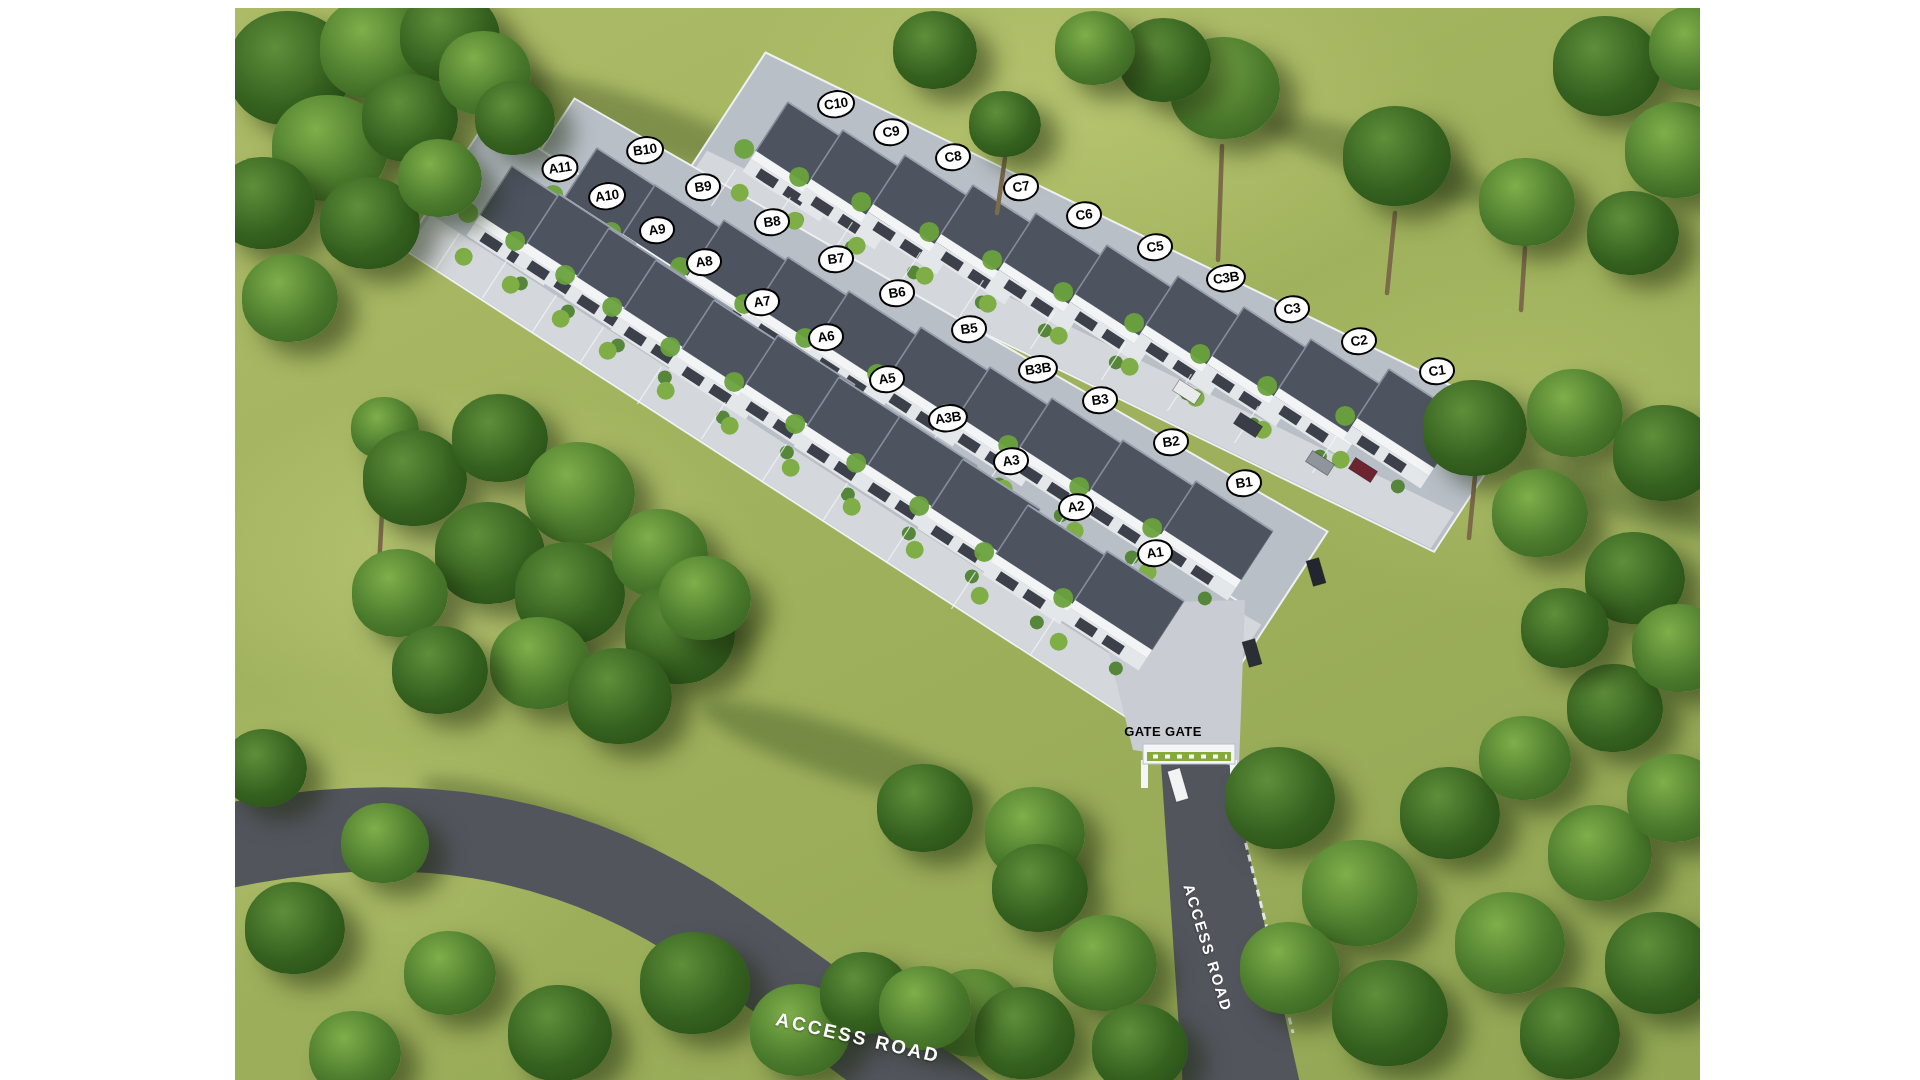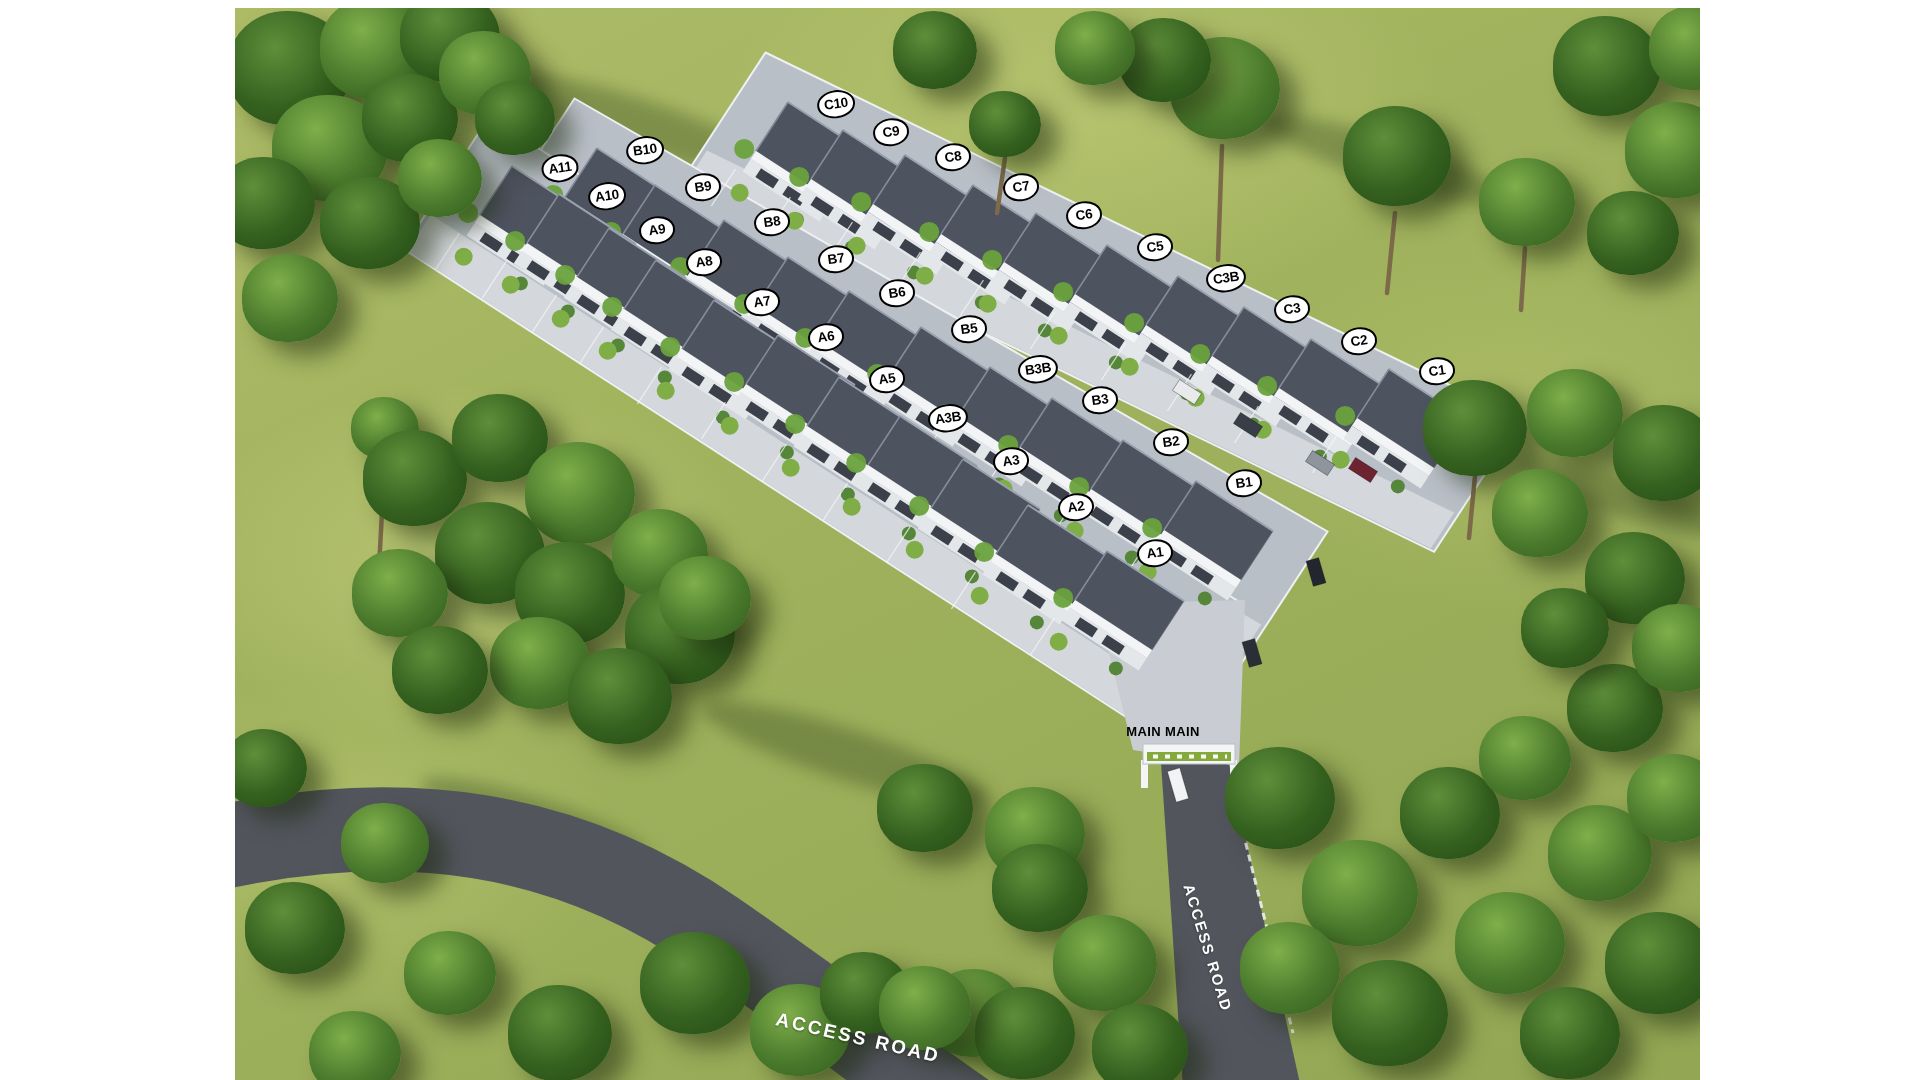--- a/index.html
+++ b/index.html
@@ -518,17 +518,17 @@
         <div class="unit-label" style="left: 718px; top: 149px;">C8</div>
         <div class="unit-label" style="left: 786px; top: 179px;">C7</div>
         <div class="unit-label" style="left: 849px; top: 207px;">C6</div>
         <div class="unit-label" style="left: 920px; top: 239px;">C5</div>
         <div class="unit-label" style="left: 991px; top: 270px;">C3B</div>
         <div class="unit-label" style="left: 1057px; top: 301px;">C3</div>
         <div class="unit-label" style="left: 1124px; top: 333px;">C2</div>
         <div class="unit-label" style="left: 1202px; top: 363px;">C1</div>
       </div>
 
-    <div class="text-label main-gate">MAIN MAIN</div>
+    <div class="text-label main-gate">GATE GATE</div>
     <div class="text-label road-label-gate">ACCESS ROAD</div>
     <div class="text-label road-label-main">ACCESS ROAD</div>
   </div>
 </div>
 
 </body></html>

